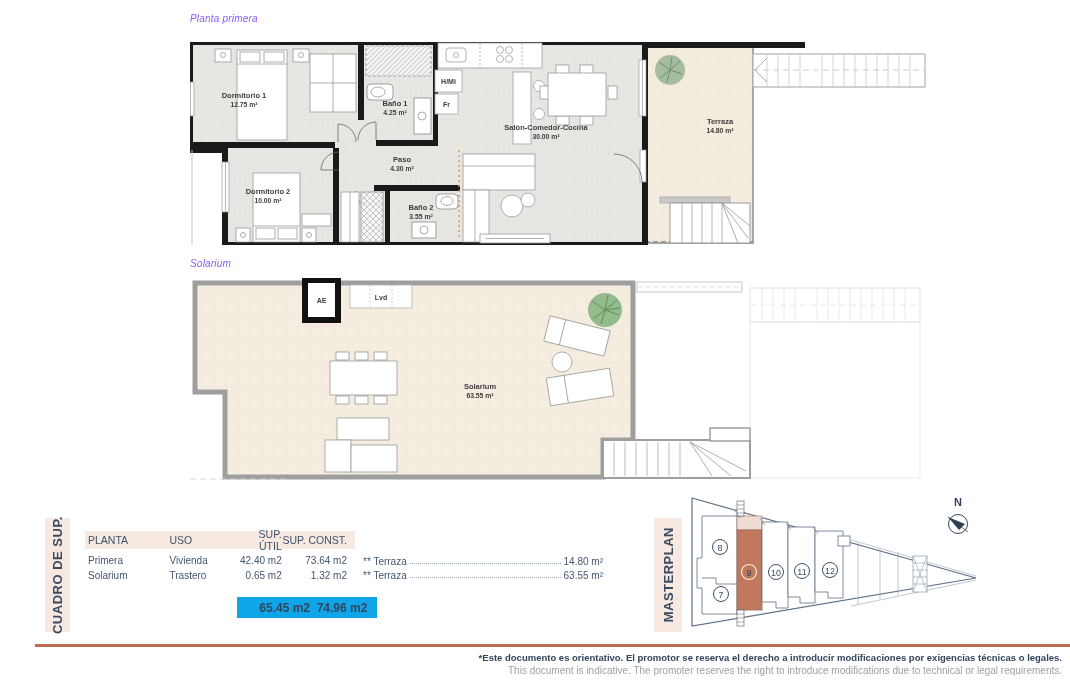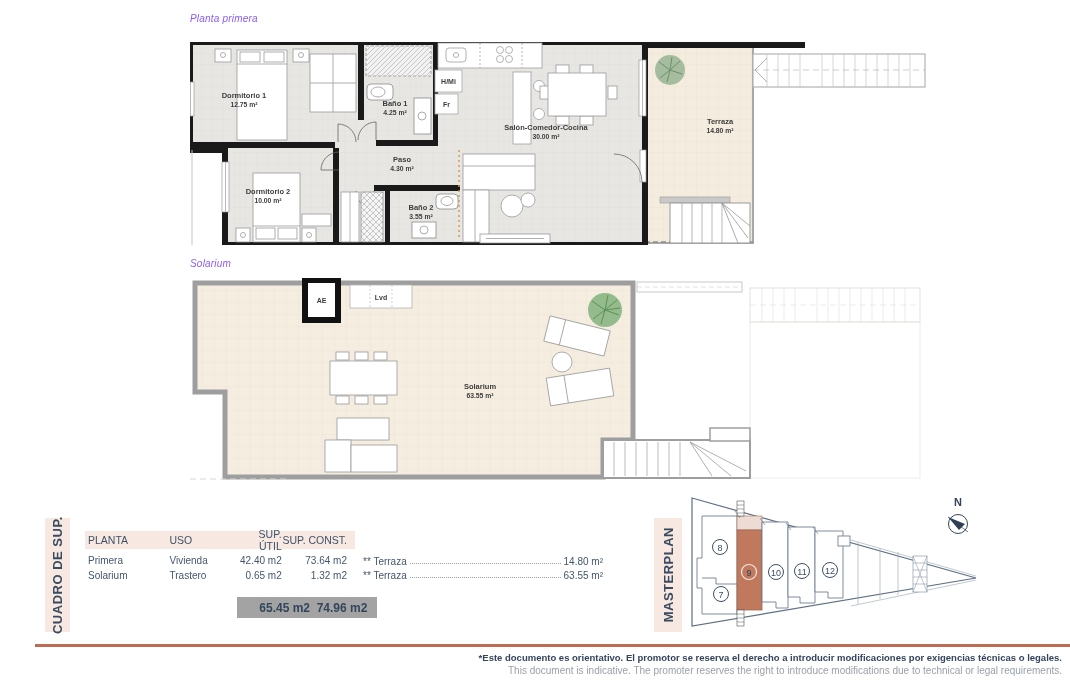--- a/index.html
+++ b/index.html
@@ -13,21 +13,21 @@
   .vbar{position:absolute;background:#f7e9e2;display:flex;align-items:center;justify-content:center;}
   .vbar span{writing-mode:vertical-rl;transform:rotate(180deg);font-size:13px;font-weight:bold;
              color:#3a4b60;letter-spacing:.5px;white-space:nowrap;}
   .tbl{position:absolute;left:85px;top:531px;width:270px;font-size:10px;color:#44566e;}
   .tr{display:flex;align-items:center;height:15px;}
   .tr.head{background:#f7e9e2;height:18px;font-size:10.5px;color:#3f5168;margin-bottom:4px;}
   .c1{width:85px;padding-left:3px;}
   .c2{width:70px;}
   .c3{width:47px;text-align:right;}
   .c4{width:68px;text-align:right;padding-right:8px;}
-  .totals{position:absolute;left:152px;top:66px;width:140px;height:21px;background:#a3a3a3;
+  .totals{position:absolute;left:152px;top:66px;width:140px;height:21px;background:#0ea5e9;
           display:flex;align-items:center;font-weight:bold;font-size:12px;color:#33455c;}
   .totals .ta{width:73px;text-align:right;}
   .totals .tb{width:64px;text-align:center;}
   .notes{position:absolute;left:363px;top:553px;width:240px;font-size:10px;color:#44566e;}
   .nrow{display:flex;align-items:flex-end;height:14px;}
   .nlab{white-space:nowrap;}
   .nlead{flex:1;border-bottom:1px dotted #98a2ae;margin:0 3px 3px 3px;}
   .nval{white-space:nowrap;}
   .footer-line{position:absolute;left:35px;top:644px;width:1035px;height:3px;background:#bd6c53;}
   .disclaimer{position:absolute;right:8px;top:651px;text-align:right;line-height:1.4;}

